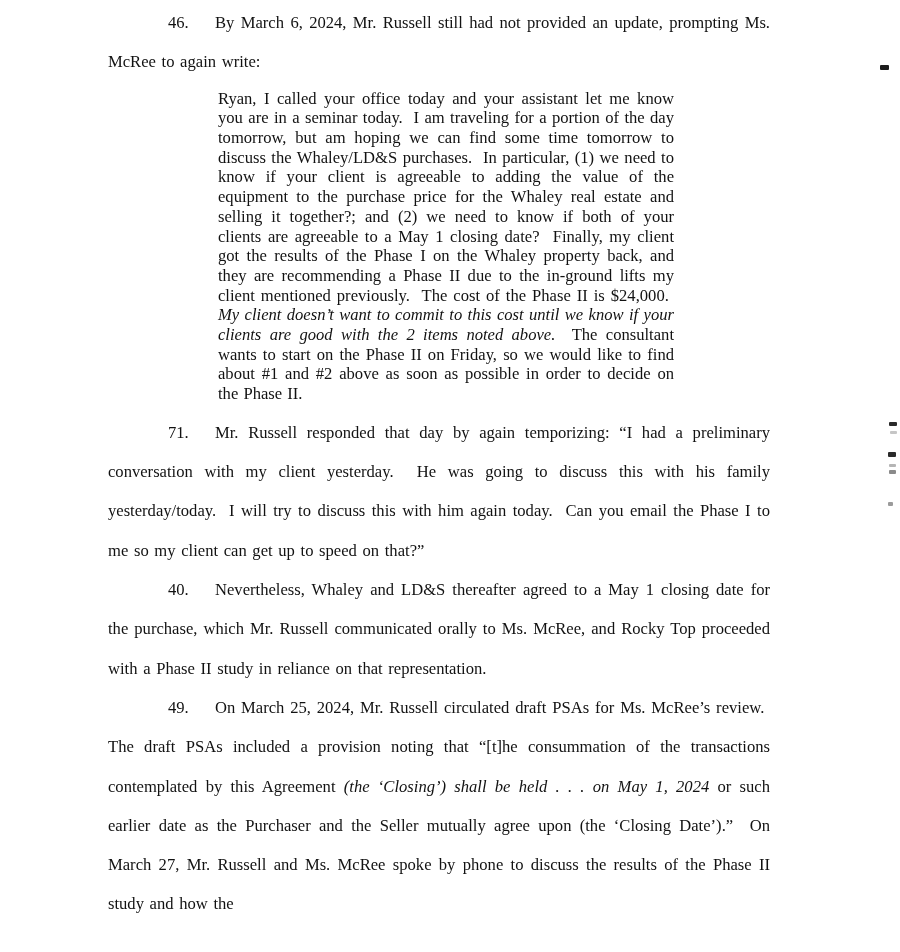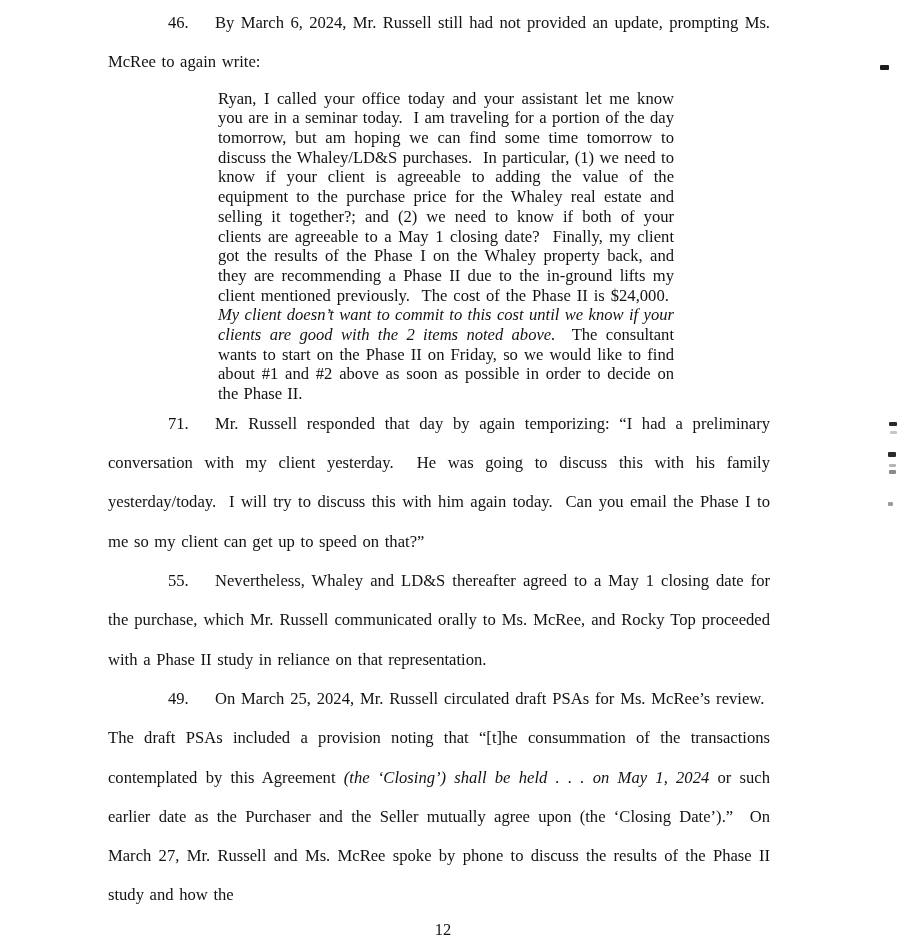--- a/index.html
+++ b/index.html
@@ -29,21 +29,21 @@
     text-align: justify;
     text-indent: 60px;
     word-spacing: 1.5px;
   }
   .para-num {
     display: inline-block;
     width: 47px;
     text-indent: 0;
   }
   blockquote.block-quote {
-    margin: 7px 96px 0 110px;
+    margin: 7px 96px 9px 110px;
     font-size: 16.6px;
     line-height: 19.7px;
     text-align: justify;
     word-spacing: 1px;
   }
   .italic {
     font-style: italic;
   }
   .page-number {
     position: absolute;
@@ -72,27 +72,26 @@
 
 <div class="page">
   <div class="content">
 
     <p class="body-para"><span class="para-num">46.</span><span>By March 6, 2024, Mr. Russell still had not provided an update, prompting Ms. McRee to again write:</span></p>
 
     <blockquote class="block-quote"><span>Ryan, I called your office today and your assistant let me know you are in a seminar today.&nbsp; I am traveling for a portion of the day tomorrow, but am hoping we can find some time tomorrow to discuss the Whaley/LD&amp;S purchases.&nbsp; In particular, (1) we need to know if your client is agreeable to adding the value of the equipment to the purchase price for the Whaley real estate and selling it together?; and (2) we need to know if both of your clients are agreeable to a May 1 closing date?&nbsp; Finally, my client got the results of the Phase I on the Whaley property back, and they are recommending a Phase II due to the in-ground lifts my client mentioned previously.&nbsp; The cost of the Phase II is $24,000.&nbsp; </span><span class="italic">My client doesn’t want to commit to this cost until we know if your clients are good with the 2 items noted above.</span><span>&nbsp; The consultant wants to start on the Phase II on Friday, so we would like to find about #1 and #2 above as soon as possible in order to decide on the Phase II.</span></blockquote>
 
     <p class="body-para"><span class="para-num">71.</span><span>Mr. Russell responded that day by again temporizing: “I had a preliminary conversation with my client yesterday.&nbsp; He was going to discuss this with his family yesterday/today.&nbsp; I will try to discuss this with him again today.&nbsp; Can you email the Phase I to me so my client can get up to speed on that?”</span></p>
 
-    <p class="body-para"><span class="para-num">55.</span><span>Nevertheless, Whaley and LD&amp;S thereafter agreed to a May 1 closing date for the purchase, which Mr. Russell communicated orally to Ms. McRee, and Rocky Top proceeded with a Phase II study in reliance on that representation.</span></p>
+    <p class="body-para"><span class="para-num">40.</span><span>Nevertheless, Whaley and LD&amp;S thereafter agreed to a May 1 closing date for the purchase, which Mr. Russell communicated orally to Ms. McRee, and Rocky Top proceeded with a Phase II study in reliance on that representation.</span></p>
 
     <p class="body-para"><span class="para-num">49.</span><span>On March 25, 2024, Mr. Russell circulated draft PSAs for Ms. McRee’s review.&nbsp; The draft PSAs included a provision noting that “[t]he consummation of the transactions contemplated by this Agreement </span><span class="italic">(the ‘Closing’) shall be held . . . on May 1, 2024</span><span> or such earlier date as the Purchaser and the Seller mutually agree upon (the ‘Closing Date’).”&nbsp; On March 27, Mr. Russell and Ms. McRee spoke by phone to discuss the results of the Phase II study and how the</span></p>
 
   </div>
 
-  <div class="page-number">12</div>
 
   <div class="artifact a1"></div>
   <div class="artifact a2"></div>
   <div class="artifact a3"></div>
   <div class="artifact a4"></div>
   <div class="artifact a5"></div>
   <div class="artifact a6"></div>
   <div class="artifact a7"></div>
 </div>
 

